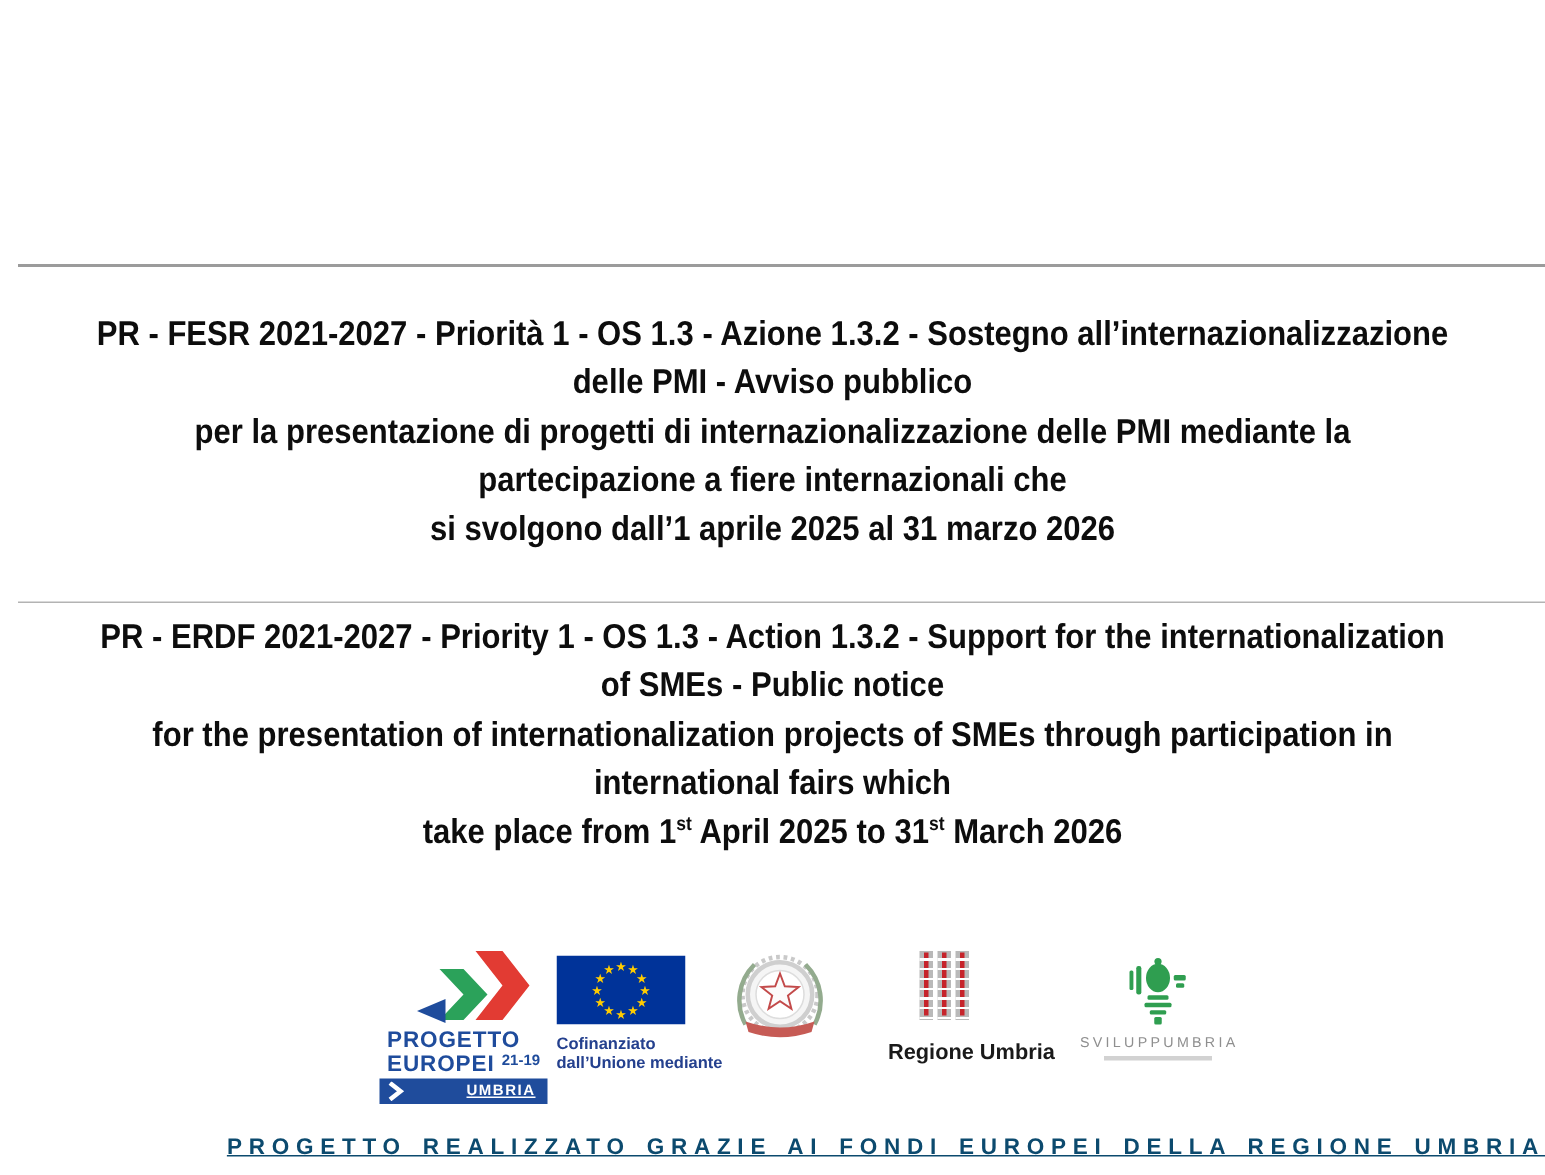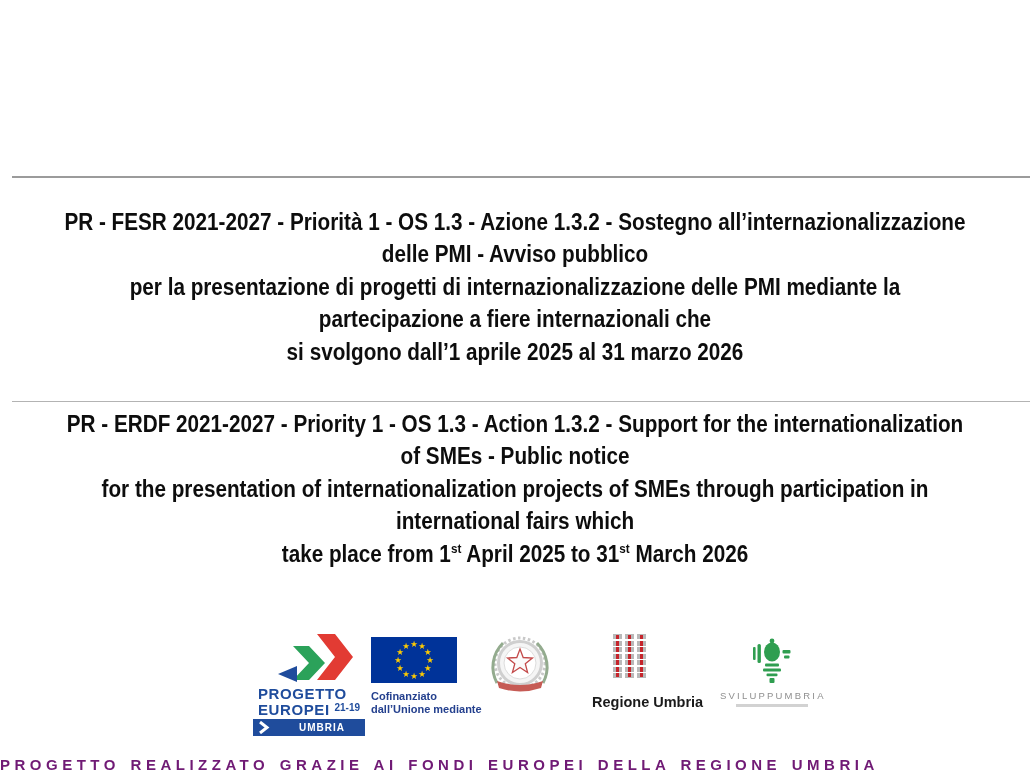--- a/index.html
+++ b/index.html
@@ -28,21 +28,21 @@
   
   .logo-coesione{left:253px;top:630px;width:112px;height:106px;}
   .coes-arrows{position:absolute;left:0;top:2px;}
   .coes-w1{position:absolute;left:5px;top:55px;font-size:15px;font-weight:bold;
         color:#1f4c9c;letter-spacing:.6px;white-space:nowrap;}
   .coes-w2{position:absolute;left:5px;top:71px;font-size:15px;font-weight:bold;
         color:#1f4c9c;letter-spacing:.6px;white-space:nowrap;}
   .coes-years{font-size:10px;vertical-align:4px;letter-spacing:0;}
   .coes-banner{position:absolute;left:0;right:0;top:89px;height:17px;background:#1f4c9c;
         color:#ffffff;font-size:10px;font-weight:bold;letter-spacing:1px;
-        text-align:right;line-height:17px;padding-right:20px;box-sizing:border-box;}
+        text-align:right;line-height:17px;padding-right:8px;box-sizing:border-box;text-decoration:underline;}
   .coes-banner svg{position:absolute;left:5px;top:2px;}
   
   .logo-eu{left:371px;top:637px;width:88px;}
   .eu-flag{display:block;}
   .eu-caption{margin-top:7px;color:#24408e;font-weight:bold;
         font-size:11px;line-height:12.5px;white-space:nowrap;}
   
   .logo-emblem{left:488px;top:636px;width:64px;height:62px;}
   
   .logo-regione{left:592px;top:633px;width:96px;height:64px;}
@@ -53,22 +53,22 @@
         to bottom,transparent 0 5px,#ffffff 5px 6.5px);}
   .reg-label{position:absolute;left:0;right:0;top:49px;text-align:center;color:#1a1a1a;
         font-weight:bold;font-size:14.5px;white-space:nowrap;margin-top:12px;}
   
   .logo-svilupp{left:720px;top:638px;width:104px;height:72px;}
   .svl-symbol{display:block;margin:0 auto;}
   .svl-label{margin-top:4px;text-align:right;color:#8f8f8f;font-size:9.5px;
         letter-spacing:2.2px;white-space:nowrap;}
   .svl-tagline{margin:3px auto 0;width:72px;height:2.5px;background:#d2d2d2;}
   
-  .footer{position:absolute;left:0;right:0;top:756px;text-align:left;color:#701a75;
-        font-weight:bold;font-size:15px;letter-spacing:4.5px;word-spacing:2px;white-space:nowrap;}
+  .footer{position:absolute;left:0;right:0;top:756px;text-align:right;color:#0c4a6e;
+        font-weight:bold;font-size:15px;letter-spacing:4.5px;word-spacing:2px;white-space:nowrap;text-decoration:underline;}
 </style>
 </head>
 <body>
 
 <div class="page">
 
 
   <div class="rule rule-top"></div>
 
   <div class="heading heading-it">

